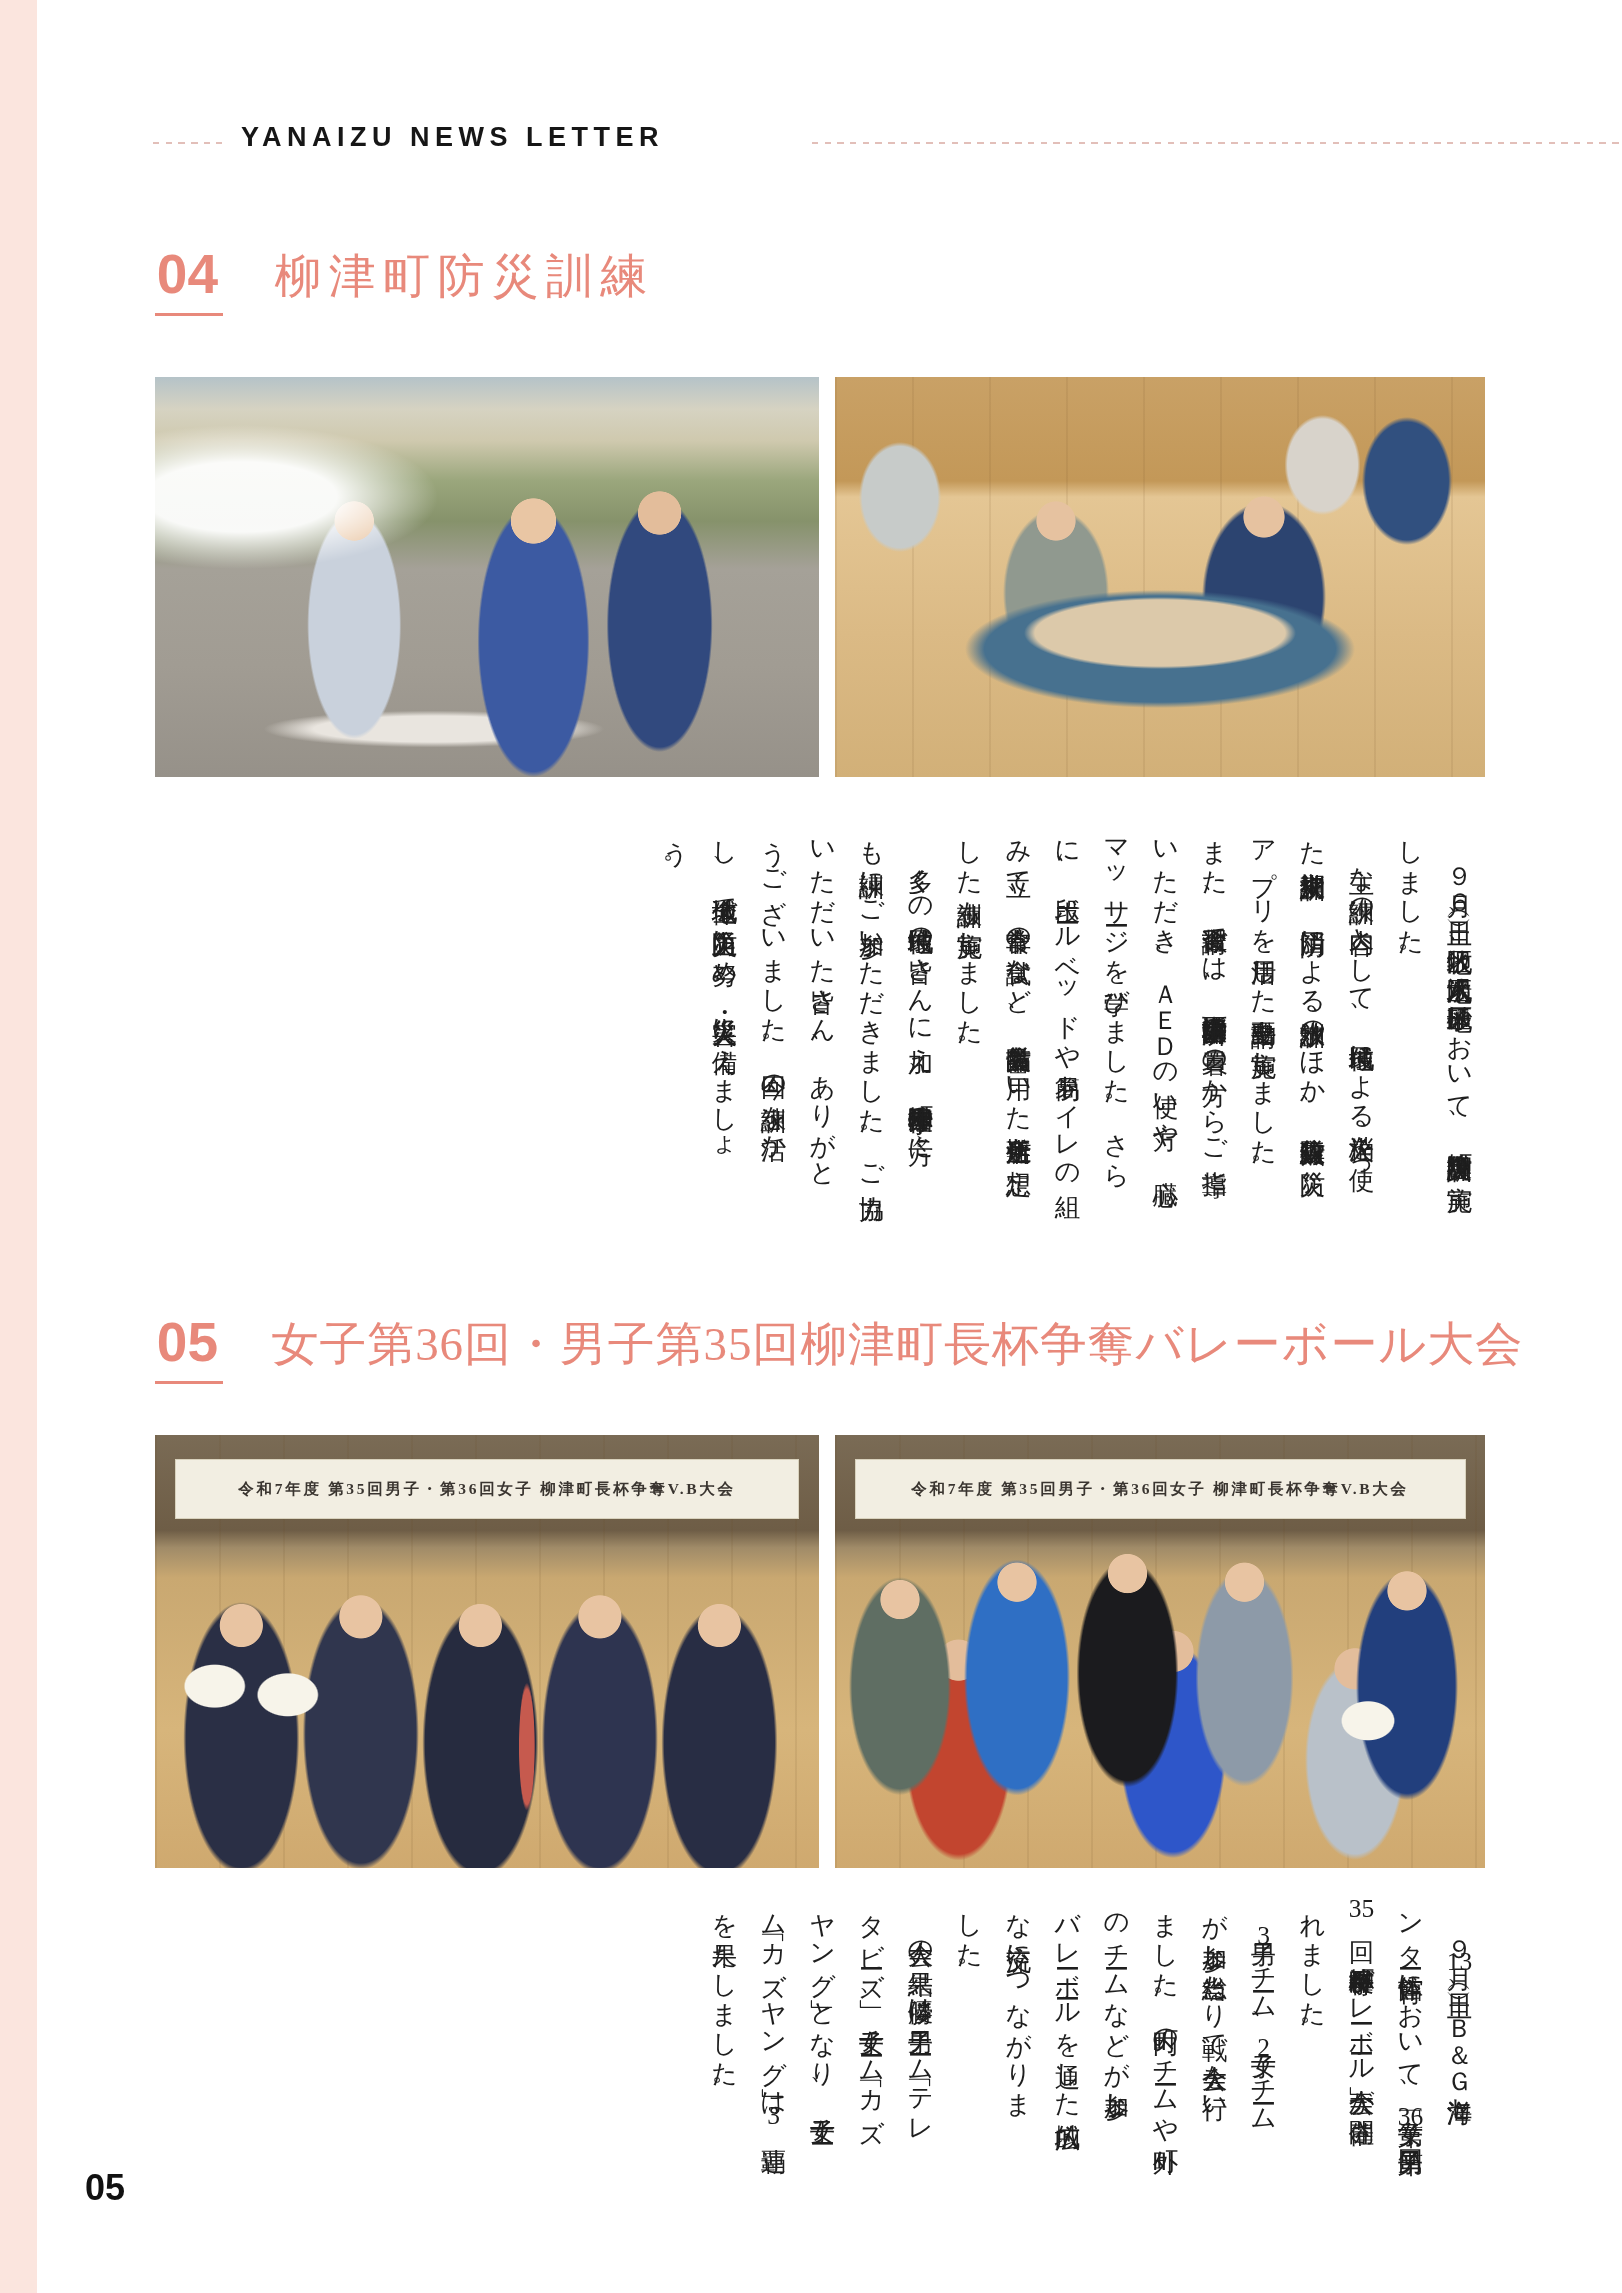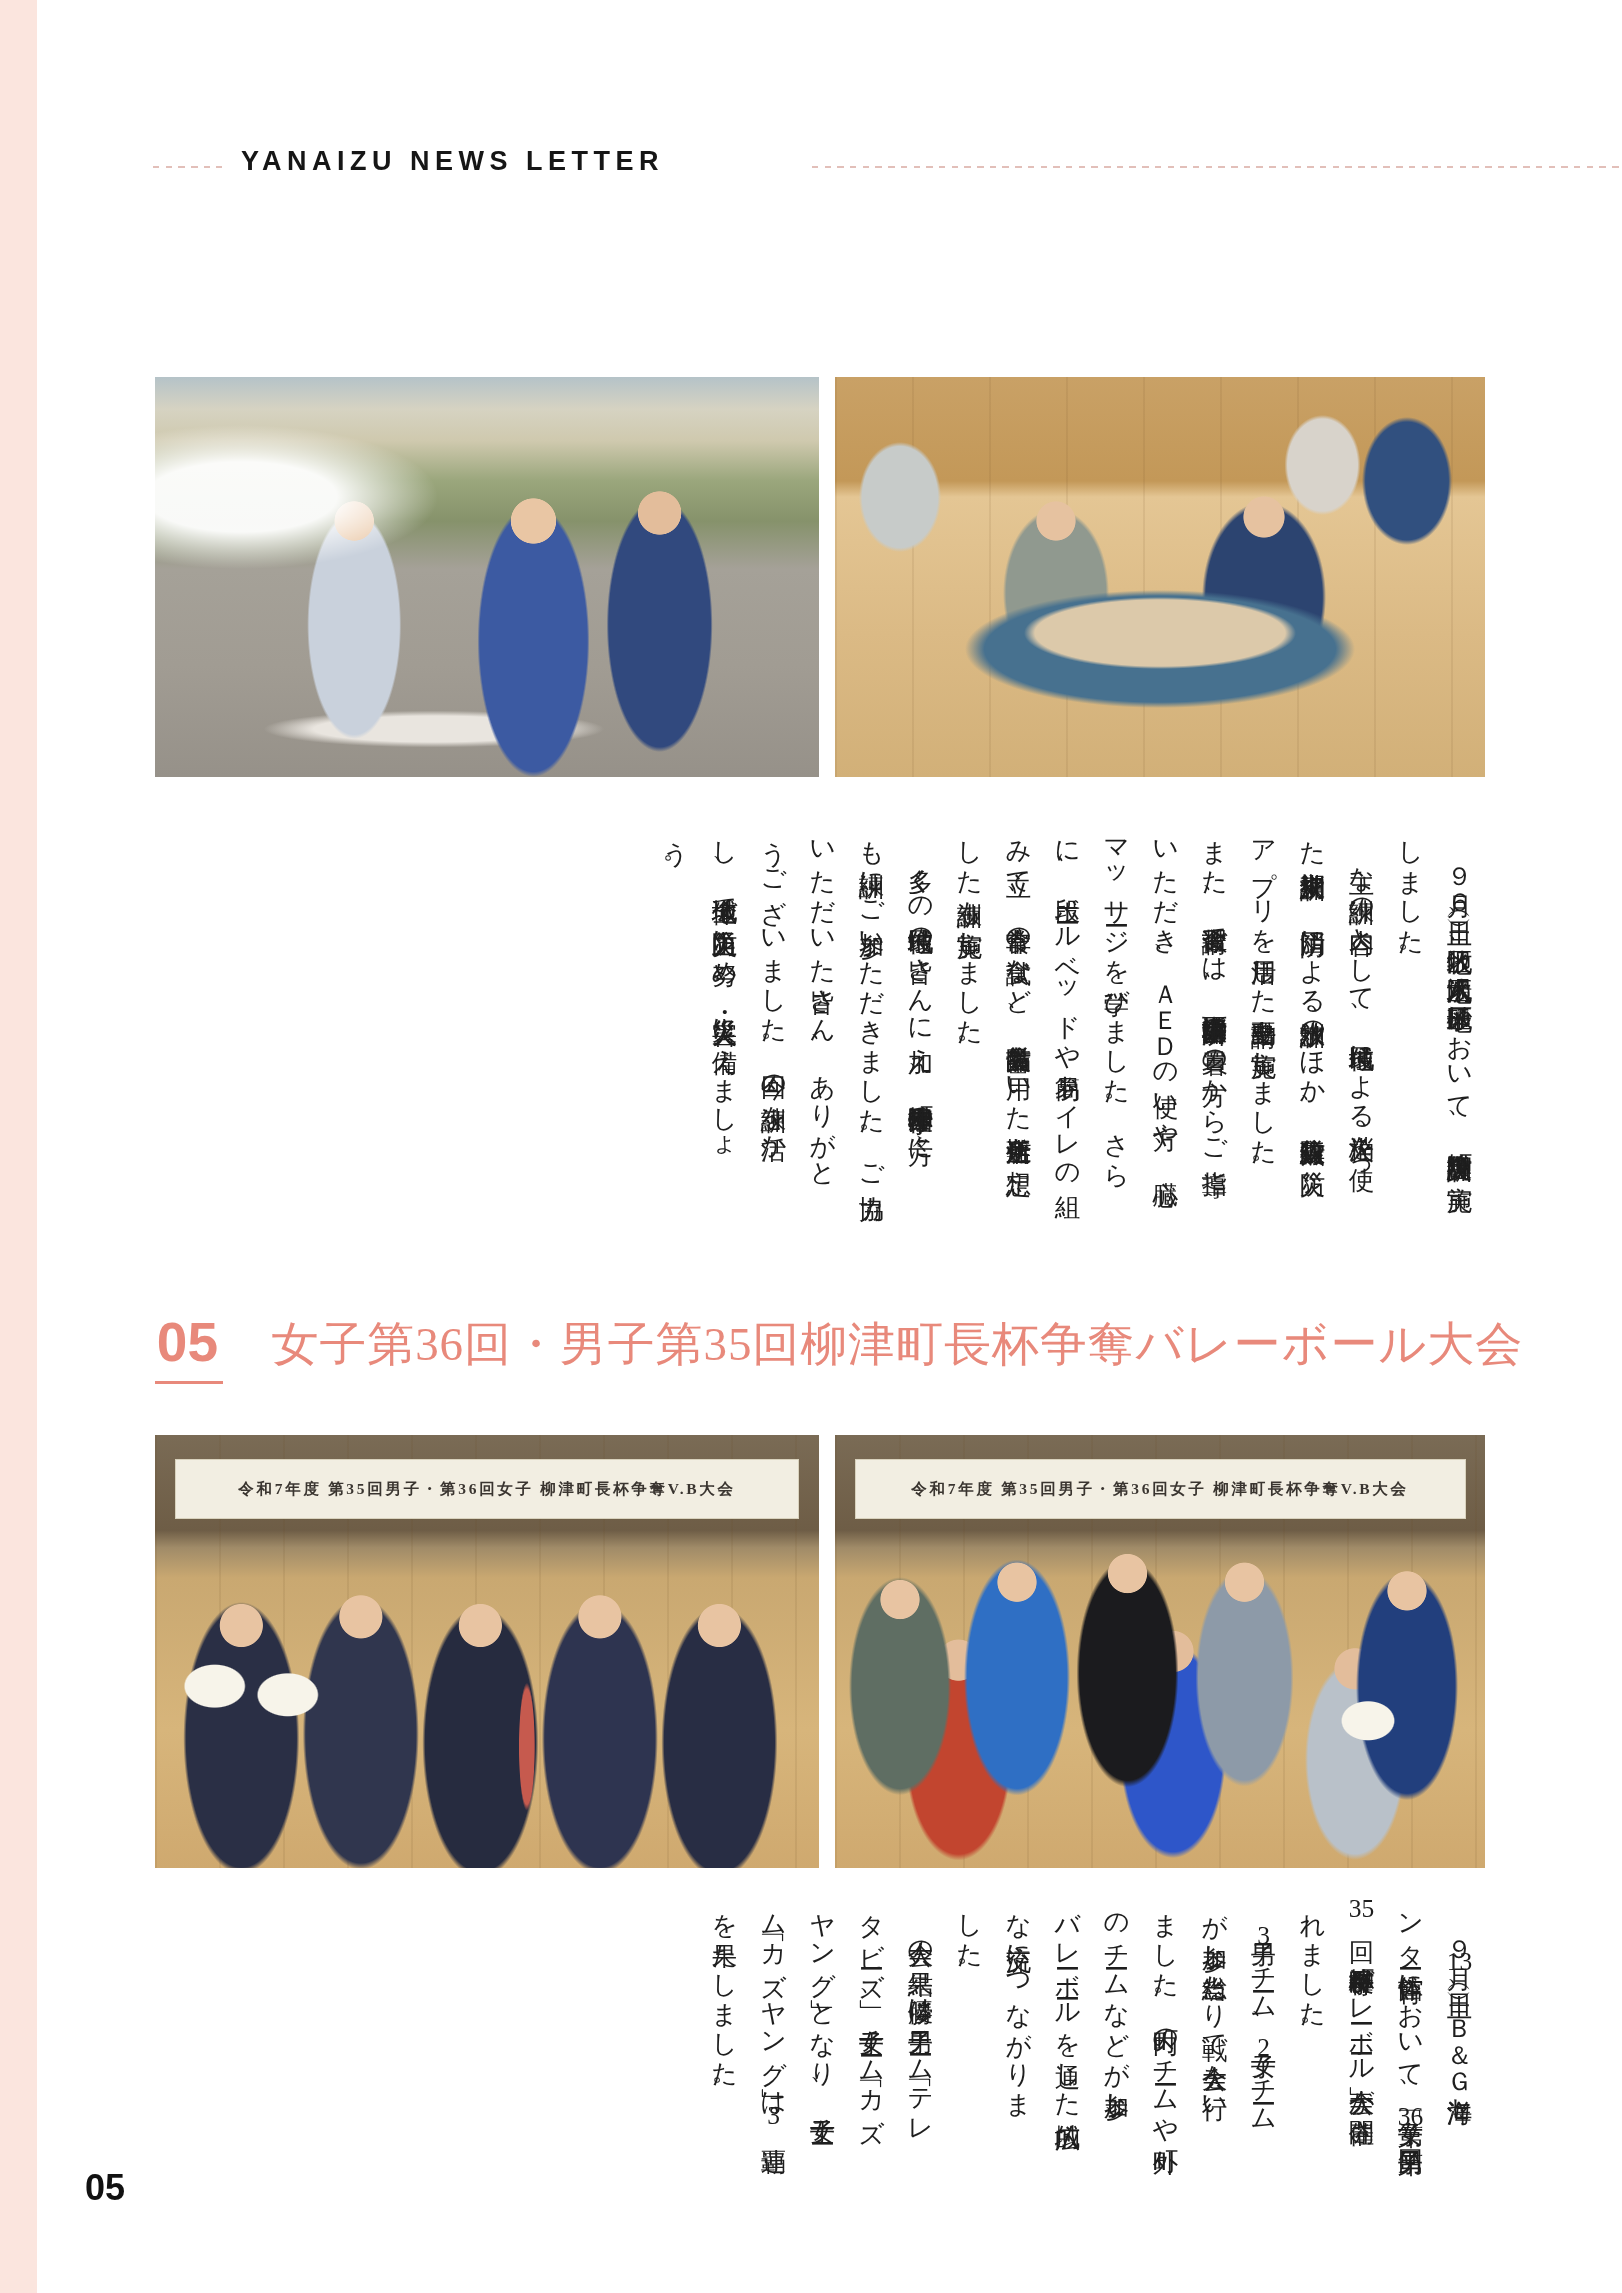--- a/index.html
+++ b/index.html
@@ -5,21 +5,21 @@
   html,body{margin:0;padding:0;}
   body{
     width:1623px;height:2294px;position:relative;background:#ffffff;
     font-family:"Liberation Serif","DejaVu Serif",serif;
     color:var(--text,#1a1a1a);overflow:hidden;
   }
   .page{position:absolute;inset:0;background:#fff;}
   .accent-bar{position:absolute;left:0;top:0;width:37px;height:2294px;background:var(--sidebar,#fbe5de);}
 
   
-  .nl-header{position:absolute;top:127px;left:0;width:1623px;height:36px;margin-top:24px;}
+  .nl-header{position:absolute;top:127px;left:0;width:1623px;height:36px;}
   .dash{position:absolute;top:14.5px;height:2.7px;
     background:repeating-linear-gradient(90deg,var(--dash,#e2bfb9) 0 6.4px,transparent 6.4px 12.7px);}
   .dash-left{left:153px;width:69px;}
   .dash-right{left:812px;width:811px;}
   .nl-title{position:absolute;left:241px;top:-5.5px;
     font-family:"Liberation Sans","DejaVu Sans",sans-serif;
     font-size:27px;font-weight:600;letter-spacing:5.5px;color:#161616;white-space:nowrap;}
 
   
   .sec-head{position:absolute;left:155px;display:flex;align-items:flex-start;white-space:nowrap;}
@@ -125,20 +125,24 @@
 
 <div class="page">
   <div class="accent-bar"></div>
 
   <header class="nl-header">
     <span class="dash dash-left"></span>
     <span class="nl-title">YANAIZU NEWS LETTER</span>
     <span class="dash dash-right"></span>
   </header>
 
+  <div class="sec-head sec-head-04">
+    <span class="sec-num">04</span>
+    <h2 class="sec-title">柳津町防災訓練</h2>
+  </div>
 
   <div class="photo-row row-1">
     <div class="photo photo-left photo-a" title="消火栓を使った屋外での放水・初期消火訓練の様子"></div>
     <div class="photo photo-right photo-b" title="体育館で心臓マッサージを学ぶ救命講習の様子"></div>
   </div>
 
   <div class="vtext vt1">
     <p>　９月６日（土）、牧沢地区、湯八木沢地区、砂子原地区において、柳津町防災訓練を実施しました。</p>
     <p>　主な訓練の内容として、地域住民による消火栓を使った初期消火訓練や、消防団による放水訓練のほか、防災行政無線や防災アプリを活用した出動要請を実施しました。また、救命講習では、会津坂下消防署柳津出張所の署員の方からご指導いただき、ＡＥＤの使い方や、心臓マッサージを学びました。さらに、段ボールベッドや簡易トイレの組み立て、非常食の試食など、防災備蓄品も用いた避難所生活を想定した訓練も実施しました。</p>
     <p>　多くの地域住民の皆さんに加え、柳津町赤十字奉仕団の方々にも訓練にご参加いただきました。ご協力いただいた皆さん、ありがとうございました。今回の訓練を活かし、地域全体で防災力向上に努め、火災・災害に備えましょう。</p>

